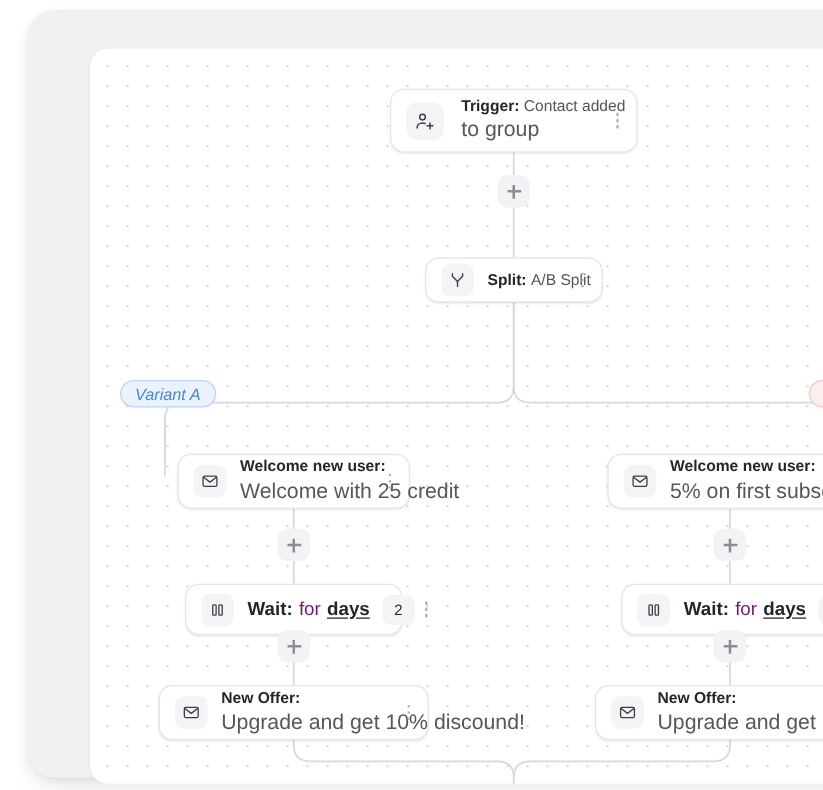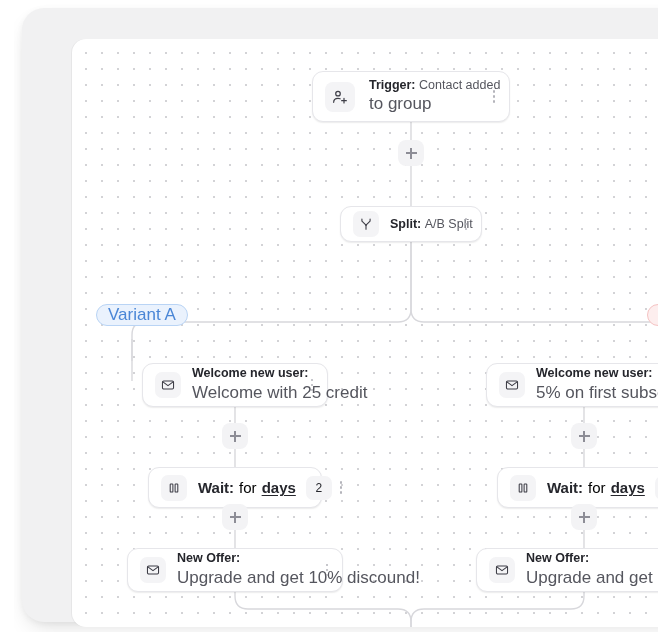--- a/index.html
+++ b/index.html
@@ -110,21 +110,21 @@
   }
   .node-inline {
     display: flex;
     align-items: center;
     gap: 5px;
     font-size: 15px;
     color: #25262c;
     white-space: nowrap;
   }
   .node-inline .lbl-strong { font-weight: bold; }
-  .node-inline .lbl-plain  { color: #000000; }
+  .node-inline .lbl-plain  { color: #701a75; }
   .node-inline .lbl-link   {
     font-weight: bold;
     color: #25262c;
     text-decoration: underline;
     text-underline-offset: 2px;
   }
   .value-chip {
     margin-left: 10px;
     min-width: 26px;
     height: 24px;
@@ -181,22 +181,23 @@
   
   .badge {
     position: absolute;
     box-sizing: border-box;
     height: 22px;
     padding: 0 11px;
     border-radius: 11px;
     display: flex;
     align-items: center;
     justify-content: flex-end;
-    font-size: 17px;
+    font-size: 13px;
     white-space: nowrap;
+    font-style: italic;
   }
   .badge-a {
     background: #eaf2fd;
     border: 1px solid #b9d4f5;
     color: #4a86d6;
   }
   .badge-b {
     background: #fdeeee;
     border: 1px solid #f5c3c3;
     color: #e2706f;

